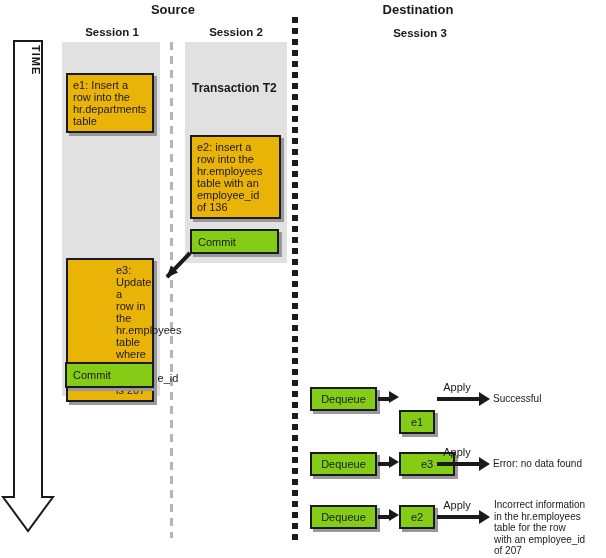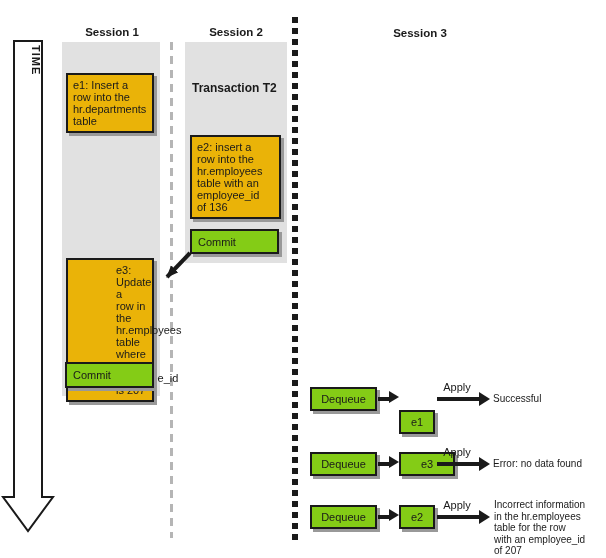--- a/index.html
+++ b/index.html
@@ -50,20 +50,22 @@
 </head>
 <body>
 
 <div id="canvas">
 
   <svg class="abs" style="left:0;top:40;" width="56" height="494">
     <path d="M14 1 H42 V457 H53 L28 491 L3 457 H14 Z" fill="#ffffff" stroke="#1a1a1a" stroke-width="2"></path>
   </svg>
   <div class="time-label" style="left:14px;top:45px;width:28px;text-align:center;">TIME</div>
 
+  <div class="abs title" style="left:123px;top:2px;width:100px;">Source</div>
+  <div class="abs title" style="left:368px;top:2px;width:100px;">Destination</div>
   <div class="abs session-hdr" style="left:62px;top:26px;width:100px;">Session 1</div>
   <div class="abs session-hdr" style="left:186px;top:26px;width:100px;">Session 2</div>
   <div class="abs session-hdr" style="left:370px;top:27px;width:100px;">Session 3</div>
 
   <div class="col" style="left:62px;top:42px;width:98px;height:354px;"></div>
   <div class="col" style="left:185px;top:42px;width:102px;height:221px;"></div>
 
   <div class="abs txn-hdr" style="left:69px;top:49px;">Transaction T1</div>
   <div class="abs txn-hdr" style="left:192px;top:49px;">Transaction T2</div>
 

